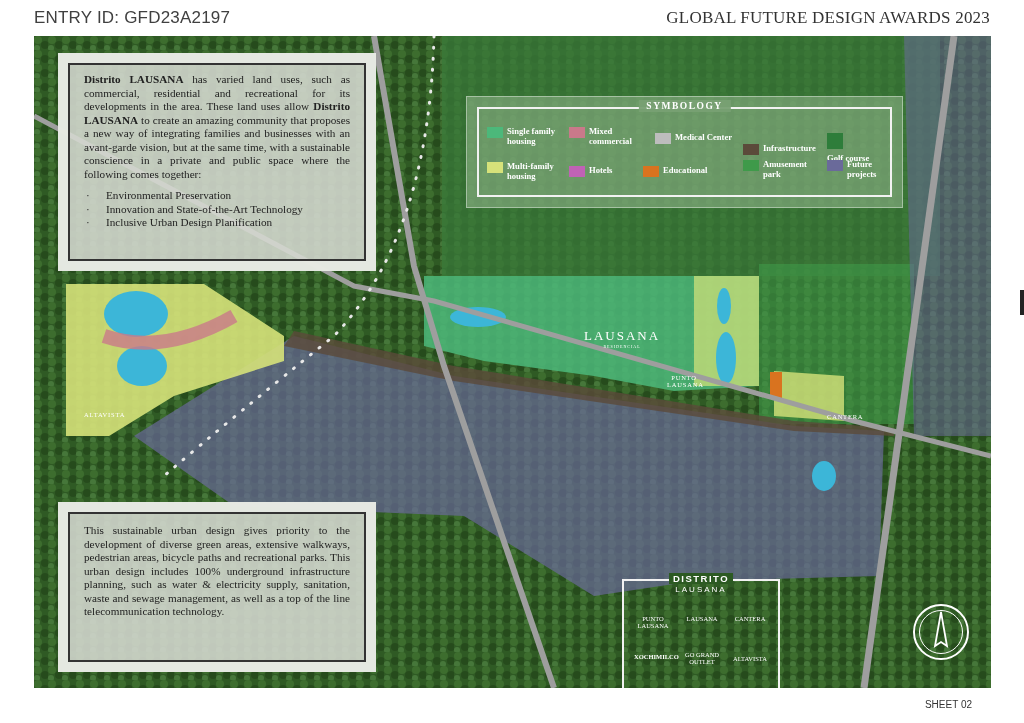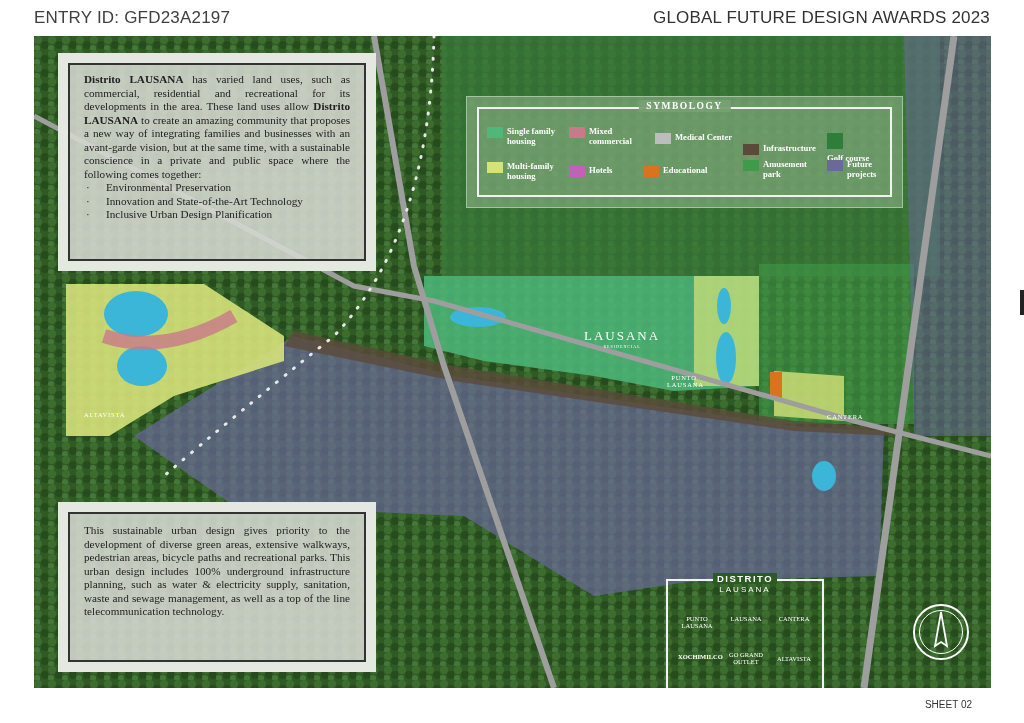--- a/index.html
+++ b/index.html
@@ -1,42 +1,42 @@
 <!DOCTYPE html>
 <html><head>
 <meta charset="utf-8">
 <style>
   * { box-sizing: border-box; margin: 0; padding: 0; }
   html, body { width: 1024px; height: 723px; overflow: hidden; background: #ffffff; }
   body { position: relative; font-family: "Liberation Sans", sans-serif; color: #222; }
 
   .hdr-left { position: absolute; left: 34px; top: 8px; font-size: 17px; color: #404040; letter-spacing: 0.2px; }
-  .hdr-right { position: absolute; right: 34px; top: 8px; font-size: 17px; color: #333; letter-spacing: 0.2px; }
+  .hdr-right { position: absolute; right: 34px; top: 8px; font-size: 17px; color: #333; letter-spacing: 0.2px; font-family: Liberation Serif, serif; }
   .sheet { position: absolute; right: 52px; top: 699px; font-size: 10px; color: #333; }
 
   .map { position: absolute; left: 34px; top: 36px; width: 957px; height: 652px; overflow: hidden;
          background: radial-gradient(circle at 20% 30%, #3c6b2c 0, #2b5420 40%, #1f4518 100%); }
   .map svg.base { position: absolute; left: 0; top: 0; }
 
   .textbox { position: absolute; background: rgba(214,218,210,0.88); border: 10px solid rgba(232,235,228,0.9); }
   .textbox .inner { border: 2px solid #333; height: 100%; padding: 8px 14px; font-family: "Liberation Serif", serif; font-size: 11.2px; line-height: 13.5px; color: #222; text-align: justify; }
   .tb1 { left: 24px; top: 17px; width: 318px; height: 218px; }
   .tb2 { left: 24px; top: 466px; width: 318px; height: 170px; }
   .tb1 .inner b { font-family: "Liberation Serif", serif; }
-  .bullets { list-style: none; margin-top: 0; }
+  .bullets { list-style: none; margin-top: 8px; }
   .bullets li { position: relative; padding-left: 22px; text-align: left; }
   .bullets li::before { content: "·"; position: absolute; left: 2px; }
 
   .symb { position: absolute; left: 432px; top: 60px; width: 437px; height: 112px; background: rgba(170,200,165,0.45); border: 1px solid rgba(255,255,255,0.4); font-family: Liberation Serif, serif; }
   .symb .frame { position: absolute; left: 10px; top: 10px; right: 10px; bottom: 10px; border: 2px solid #f2f2f2; }
   .symb .title { position: absolute; left: 50%; top: -9px; transform: translateX(-50%); background: rgba(120,160,115,0.95); color: #fff; font-size: 9.5px; font-weight: bold; letter-spacing: 1.5px; padding: 1px 8px; }
   .sym-item { position: absolute; display: flex; align-items: flex-start; gap: 4px; color: #fff; font-size: 8.6px; font-weight: bold; line-height: 10px; }
   .swatch { width: 16px; height: 11px; flex: 0 0 16px; margin-top: 1px; }
 
-  .logos { position: absolute; left: 588px; top: 543px; width: 158px; height: 117px; border: 2px solid #f2f2f2; margin-left: 44px; }
+  .logos { position: absolute; left: 588px; top: 543px; width: 158px; height: 117px; border: 2px solid #f2f2f2; }
   .logos .ttl { position: absolute; left: 0; right: 0; top: -8px; text-align: center; color: #fff; font-size: 9.5px; font-weight: bold; letter-spacing: 1.5px; }
   .logos .ttl span { background: #2c5a22; padding: 0 4px; }
   .logos .sub { position: absolute; left: 0; right: 0; top: 4px; text-align: center; color: #fff; font-size: 8px; letter-spacing: 2px; }
   .logo { position: absolute; color: #fff; font-size: 6.5px; text-align: center; line-height: 7px; font-family: "Liberation Serif", serif; }
 
   .compass { position: absolute; left: 879px; top: 568px; width: 56px; height: 56px; border-radius: 50%; border: 2px solid #fff; }
   .compass .c2 { position: absolute; inset: 4px; border-radius: 50%; border: 1px solid #fff; }
 
   .maplabel { position: absolute; color: #fff; font-size: 6.5px; letter-spacing: 0.8px; font-family: "Liberation Serif", serif; }
   .lausana-main { position: absolute; left: 550px; top: 292px; color: #fff; font-family: "Liberation Serif", serif; font-size: 13px; letter-spacing: 2px; text-align: center; }

